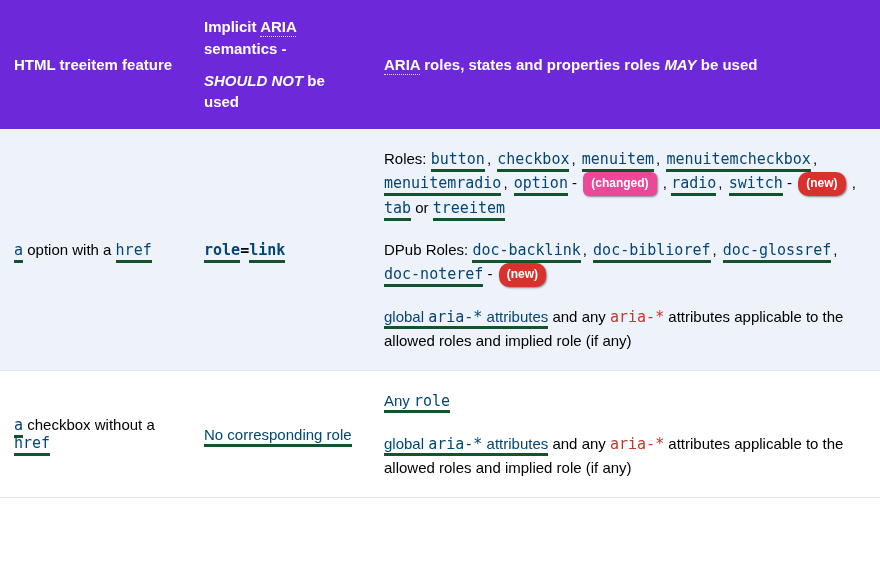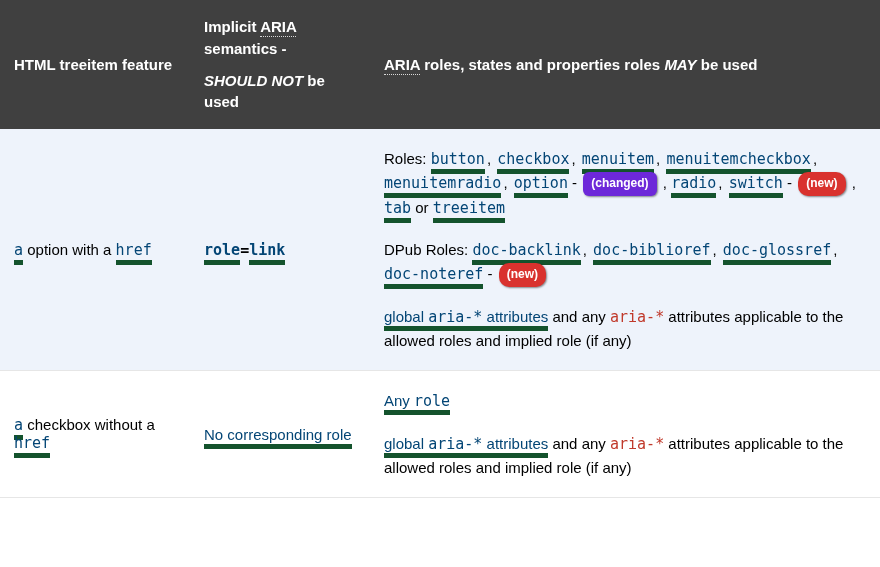--- a/index.html
+++ b/index.html
@@ -10,21 +10,21 @@
     font-size: 15px;
     color: #000;
     background: #fff;
     width: 880px;
   }
   table {
     width: 100%;
     border-collapse: collapse;
   }
   thead th {
-    background: #404040;
+    background: #6d28d9;
     color: #fff;
     text-align: left;
     vertical-align: middle;
     padding: 16px 14px;
     font-weight: 700;
     font-size: 15px;
     line-height: 1.45;
   }
   thead th .sub {
     display: block;
@@ -46,41 +46,41 @@
   .col1 { width: 190px; }
   .col2 { width: 180px; }
   .col3 { }
   code, .mono {
     font-family: ui-monospace, SFMono-Regular, Menlo, Consolas, monospace;
     font-size: 15px;
   }
   a.ref {
     color: #034575;
     text-decoration: none;
-    border-bottom: 5px solid #14532d;
+    border-bottom: 3px solid #14532d;
     padding-bottom: 1px;
   }
   .red-code { color: #c0392b; }
   .blue-code { color: #034575; }
   .role-eq { white-space: nowrap; font-weight: bold; }
   .para { margin: 0 0 18px 0; line-height: 1.55; }
   .para:last-child { margin-bottom: 0; }
   .badge {
     display: inline-block;
     color: #fff;
     font-size: 12px;
     font-weight: 700;
     padding: 2px 8px 3px 8px;
     border-radius: 6px;
     vertical-align: 1px;
     box-shadow: 1px 1px 2px rgba(0,0,0,0.45);
     margin: 0 2px;
   }
   .badge-new { background: #d9322e; border-radius: 10px; }
-  .badge-changed { background: #6d28d9; }
+  .badge-changed { background: #ec4899; }
   .sep { padding: 0 2px; }
   .strong-link {
     font-weight: 400;
   }
 </style>
 </head>
 <body>
 
 <table>
   <colgroup>

